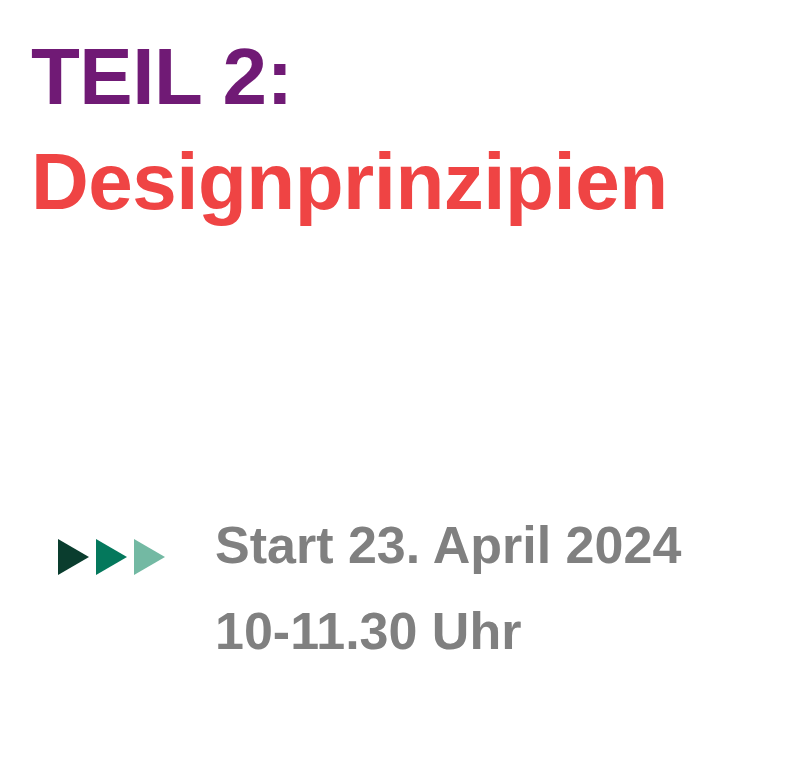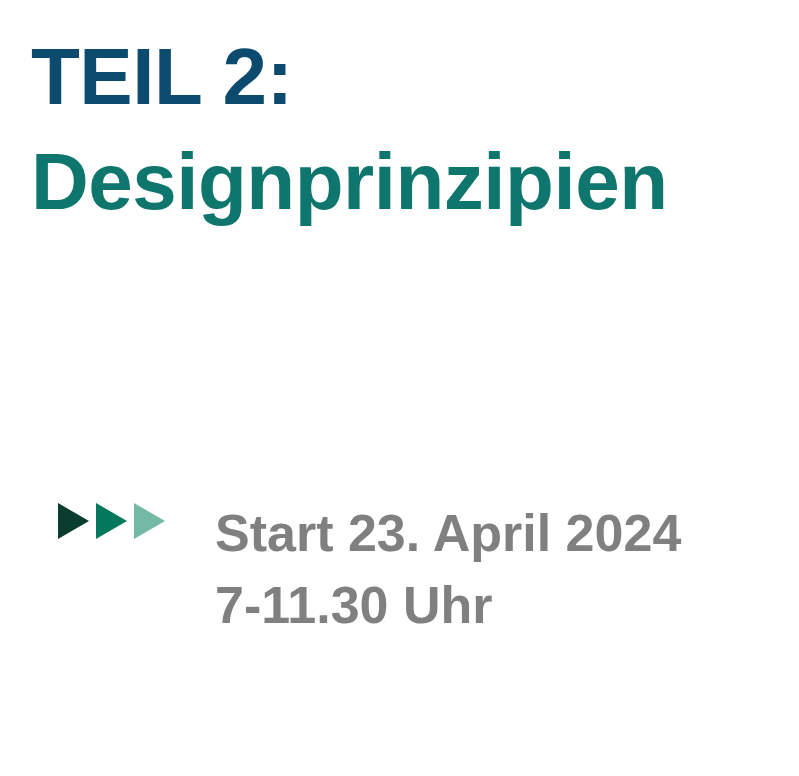--- a/index.html
+++ b/index.html
@@ -46,21 +46,21 @@
   
   .subtitle-block {
     position: absolute;
     left: 31px;
     top: 503px;
     width: 760px;
   }
 
   .subtitle-row {
     display: flex;
-    align-items: flex-start;
+    align-items: flex-end;
     height: 72px;
   }
 
   .arrow-group {
     display: flex;
     align-items: center;
     width: 184px;
     padding-left: 27px;
     box-sizing: border-box;
     gap: 7px;
@@ -94,39 +94,39 @@
     
     visibility: hidden;
   }
 </style>
 </head>
 <body>
 
 <div class="slide" style="background: rgb(255, 255, 255);">
 
   <div class="title-block">
-    <span class="title-line" style="color: #0c4a6e;">TEIL 2:</span>
-    <span class="title-line" style="color: #0f766e;">Designprinzipien</span>
+    <span class="title-line" style="color: #701a75;">TEIL 2:</span>
+    <span class="title-line" style="color: #ef4444;">Designprinzipien</span>
   </div>
 
   <div class="subtitle-block">
 
     <div class="subtitle-row">
       <div class="arrow-group">
         <span class="arrow a1" style="border-left-color: rgb(10, 61, 46);"></span>
         <span class="arrow a2" style="border-left-color: rgb(4, 120, 92);"></span>
         <span class="arrow a3" style="border-left-color: rgb(115, 185, 163);"></span>
       </div>
       <span class="subtitle-text" style="color: rgb(128, 128, 128);">Start 23. April 2024</span>
     </div>
 
     <div class="subtitle-row second">
       <div class="arrow-group">
         <span class="arrow a1" style="border-left-color: rgb(10, 61, 46);"></span>
         <span class="arrow a2" style="border-left-color: rgb(4, 120, 92);"></span>
         <span class="arrow a3" style="border-left-color: rgb(115, 185, 163);"></span>
       </div>
-      <span class="subtitle-text" style="color: rgb(128, 128, 128);">7-11.30 Uhr</span>
+      <span class="subtitle-text" style="color: rgb(128, 128, 128);">10-11.30 Uhr</span>
     </div>
 
   </div>
 
 </div>
 
 </body></html>

